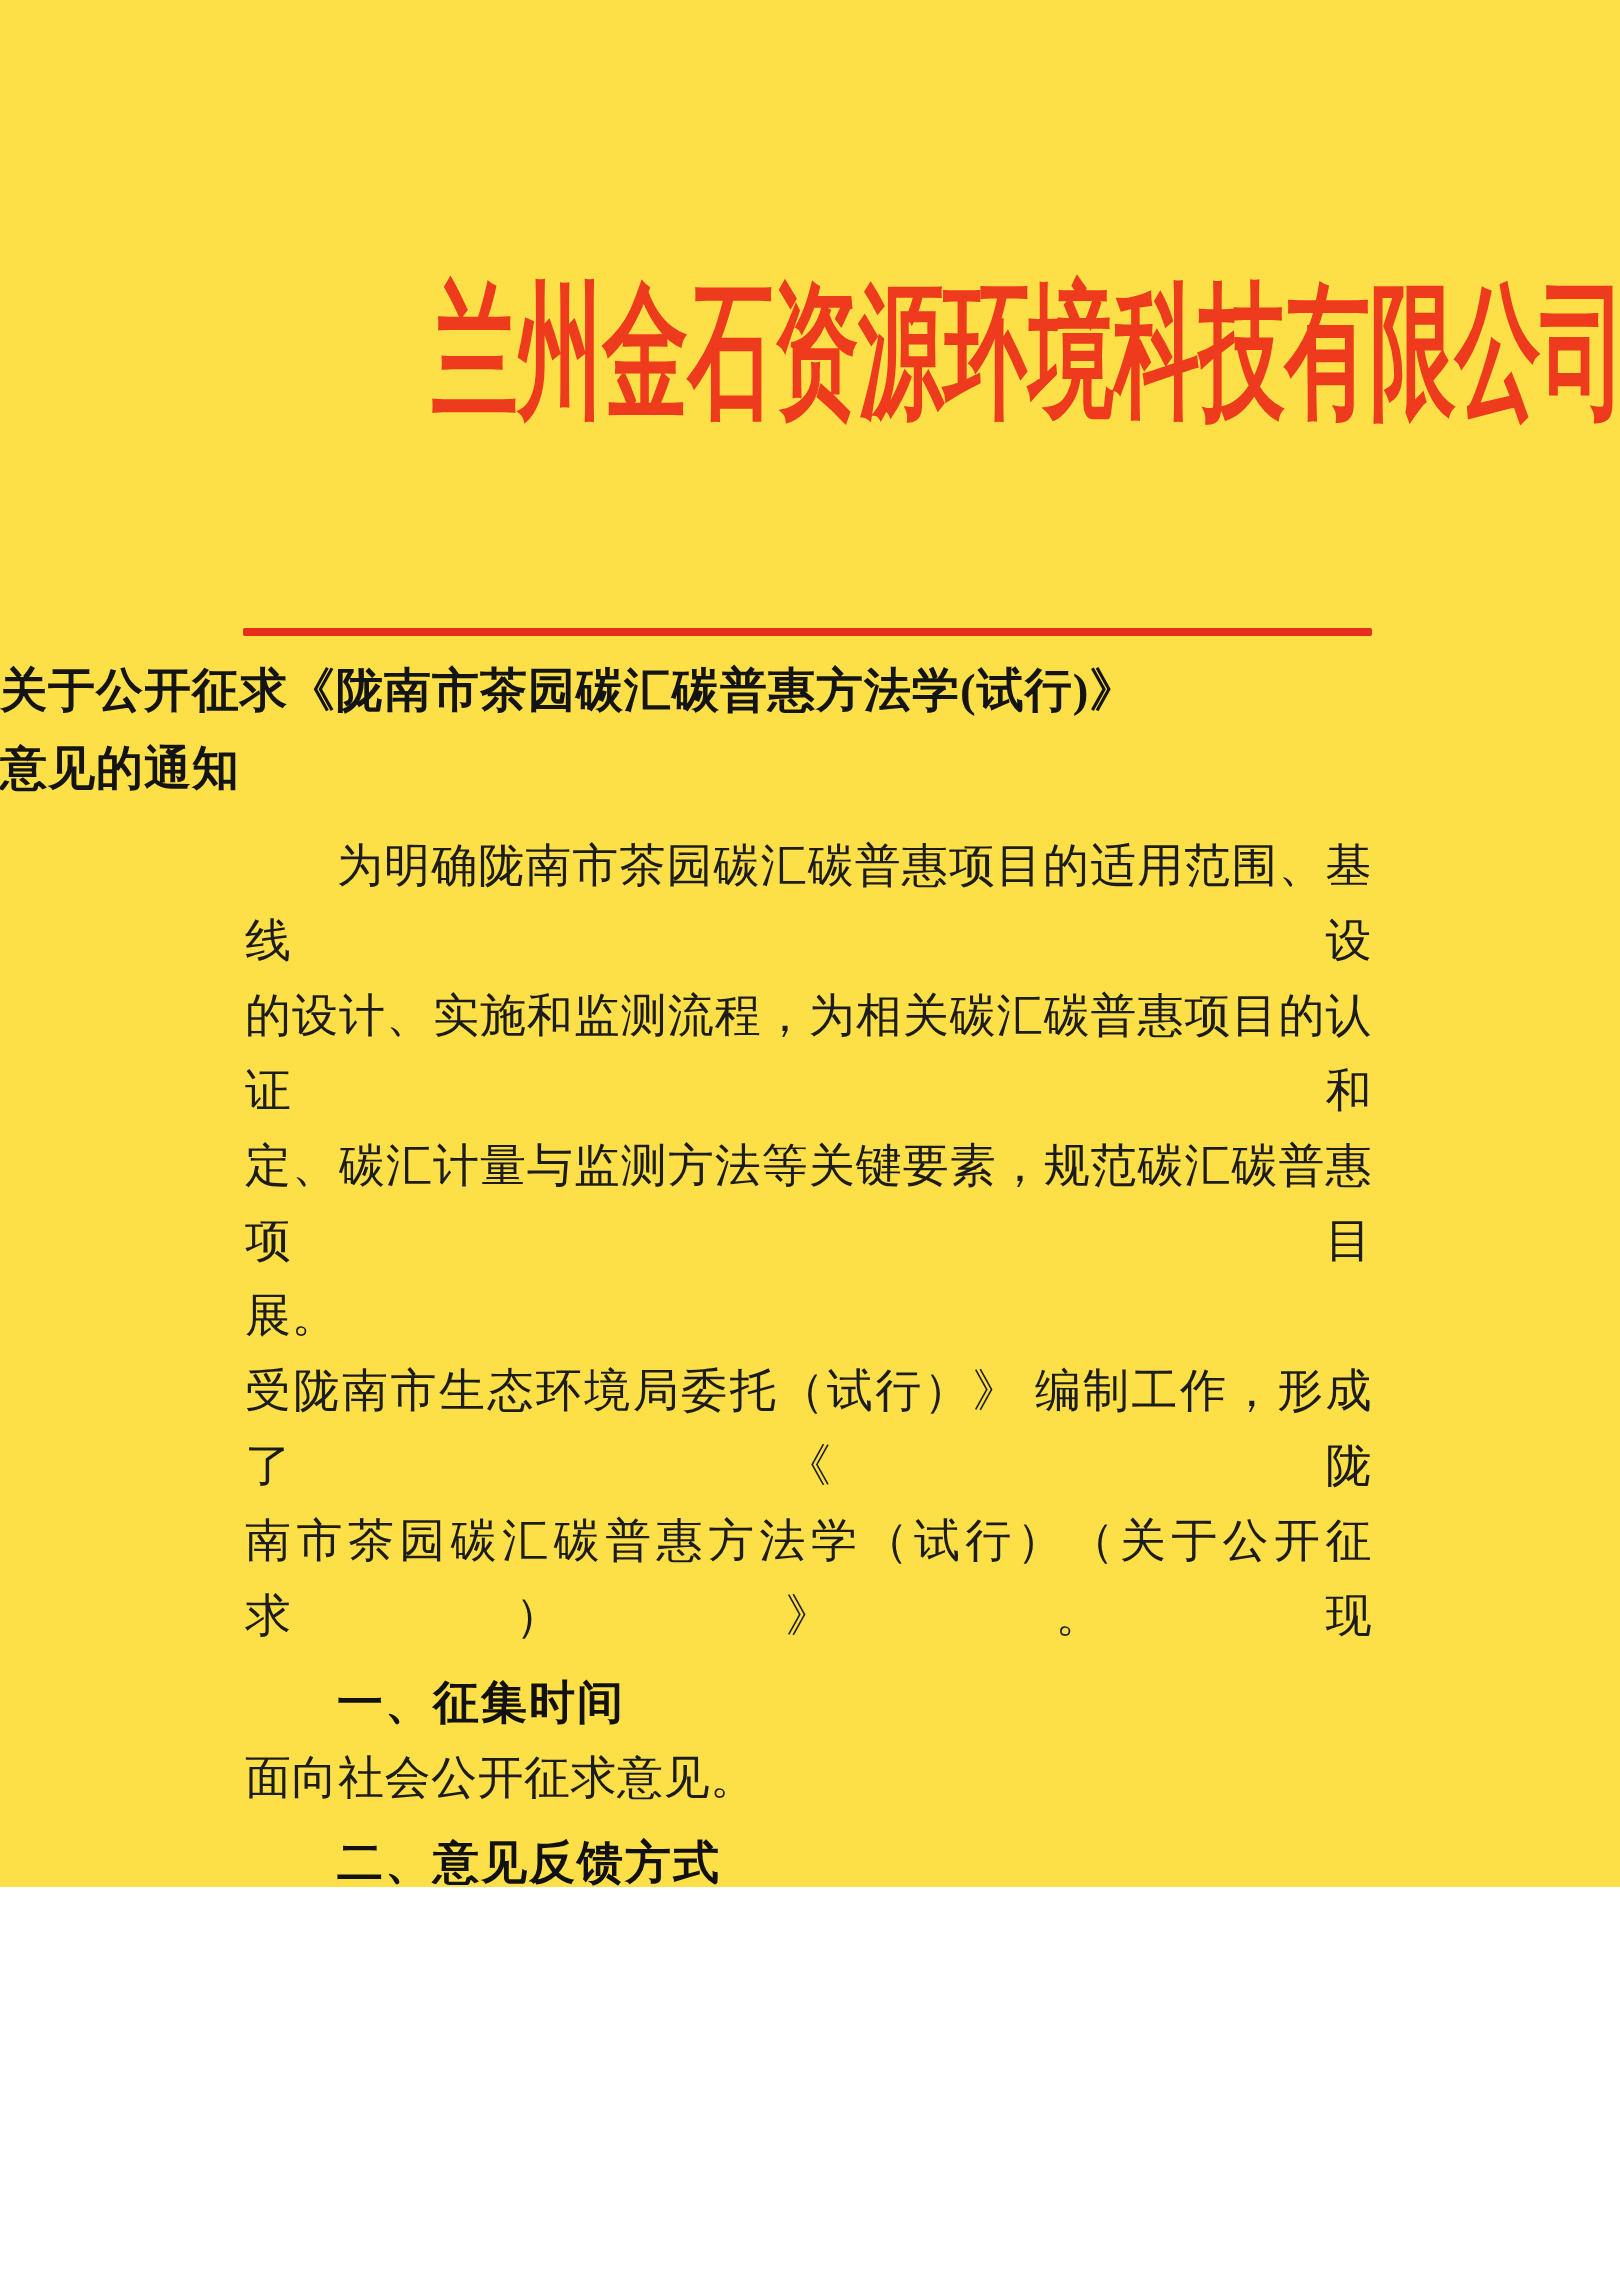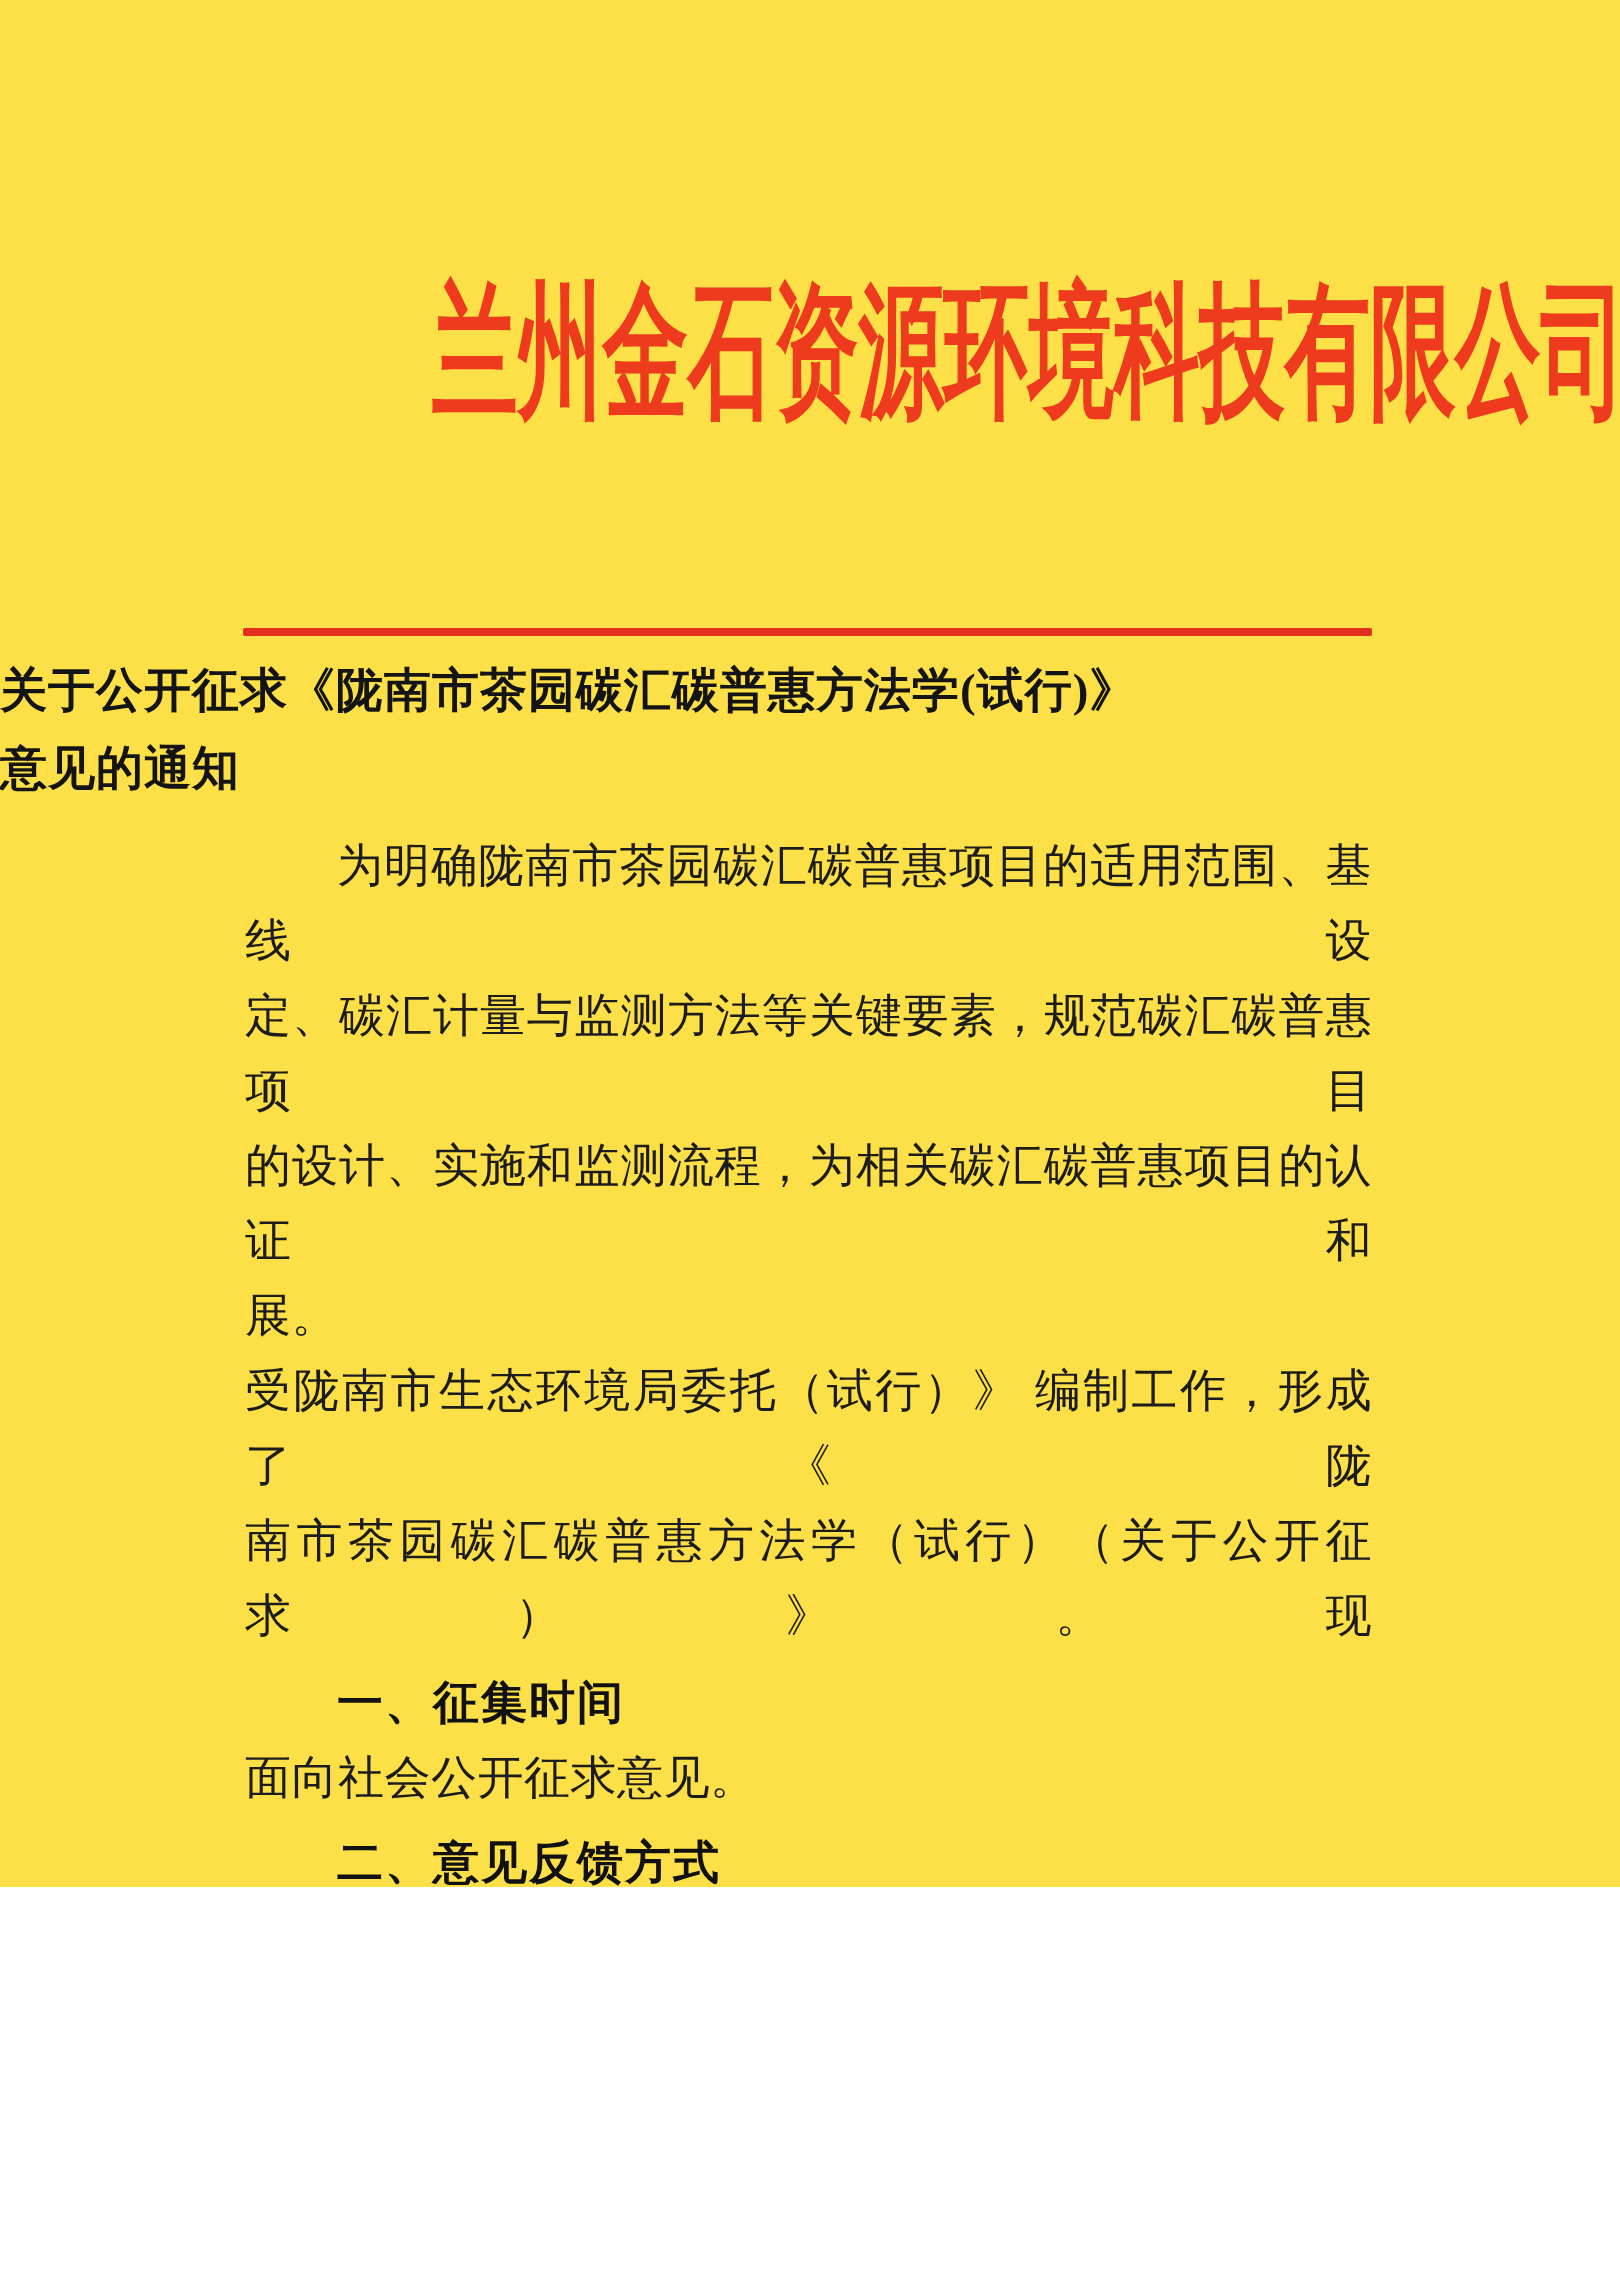--- a/index.html
+++ b/index.html
@@ -96,22 +96,22 @@
 
   <div class="red-rule" style="background: rgb(228, 47, 29);"></div>
 
   <div class="doc-title">
     <div class="title-line">关于公开征求《陇南市茶园碳汇碳普惠方法学(试行)》</div>
     <div class="title-line">意见的通知</div>
   </div>
 
   <div class="doc-body">
     <div class="line j indent">为明确陇南市茶园碳汇碳普惠项目的适用范围、基线设</div>
+    <div class="line j">的设计、实施和监测流程，为相关碳汇碳普惠项目的认证和</div>
     <div class="line j">定、碳汇计量与监测方法等关键要素，规范碳汇碳普惠项目</div>
-    <div class="line j">的设计、实施和监测流程，为相关碳汇碳普惠项目的认证和</div>
     <div class="line">展。</div>
     <div class="line j">受陇南市生态环境局委托（试行）》 编制工作，形成了《陇</div>
     <div class="line j">南市茶园碳汇碳普惠方法学（试行）（关于公开征求）》。现</div>
     <div class="line heading indent mt12">一、征集时间</div>
     <div class="line">面向社会公开征求意见。</div>
     <div class="line heading indent mt10">二、意见反馈方式</div>
     <div class="line indent">意见建议可通过以下渠道反馈。</div>
 
   </div>
 

